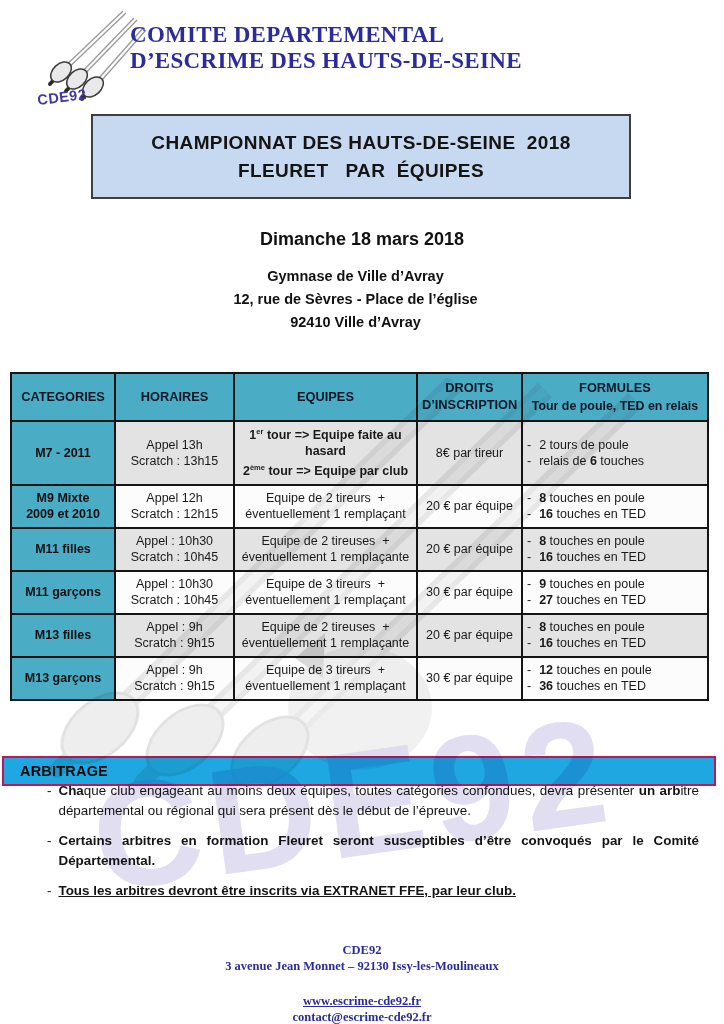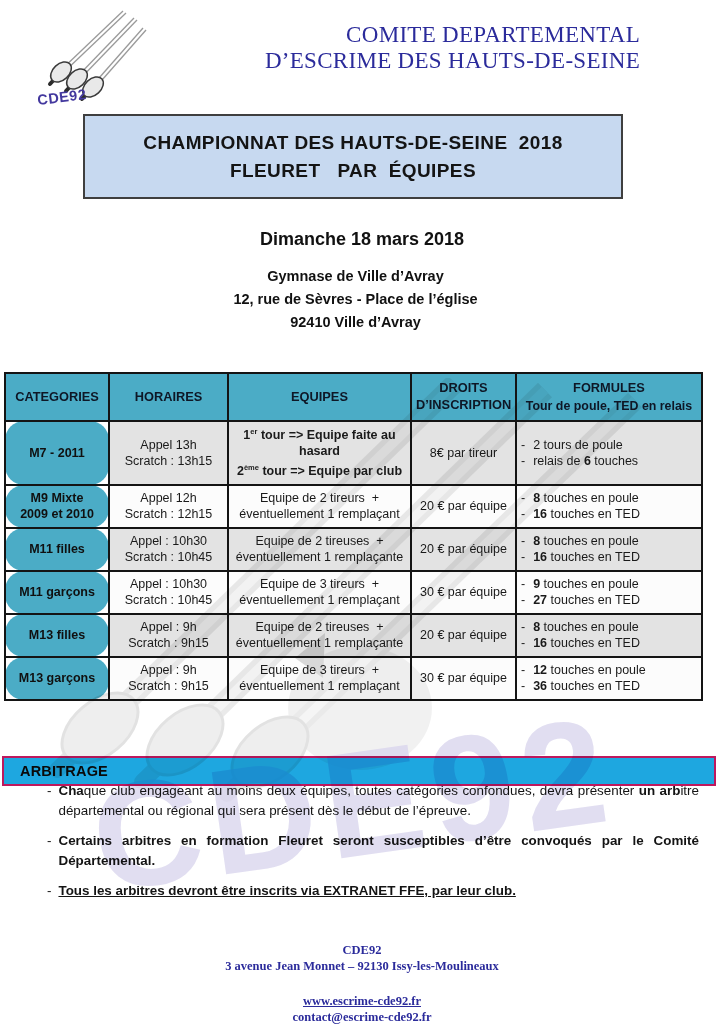--- a/index.html
+++ b/index.html
@@ -4,44 +4,44 @@
 <style>
   html,body{margin:0;padding:0;background:#888;}
   .page{
     position:relative;width:724px;height:1024px;margin:0 auto;background:#ffffff;
     overflow:hidden;font-family:"Liberation Sans","DejaVu Sans",sans-serif;color:#1a1a1a;
   }
   
   .logo{position:absolute;left:30px;top:8px;width:118px;height:102px;}
   
   .org-header{
-    position:absolute;left:130px;top:22px;width:510px;text-align:right;
-    font-family:"Liberation Serif","DejaVu Serif",serif;font-weight:normal;
+    position:absolute;left:130px;top:22px;width:510px;text-align:left;
+    font-family:"Liberation Serif","DejaVu Serif",serif;font-weight:bold;
     font-size:23px;line-height:26px;color:#2b2b9b;letter-spacing:.3px;
   }
   
   .title-box{
-    position:absolute;left:83px;top:114px;width:540px;height:85px;box-sizing:border-box;
+    position:absolute;left:91px;top:114px;width:540px;height:85px;box-sizing:border-box;
     background:#c7d9f0;border:2px solid #3f3f3f;display:flex;flex-direction:column;
     justify-content:center;align-items:center;text-align:center;
     font-weight:bold;font-size:19px;line-height:28px;color:#141414;letter-spacing:.4px;
   }
   
   .date-line{position:absolute;left:0;right:0;top:229px;text-align:center;
     font-weight:bold;font-size:18px;color:#111;}
   .venue{position:absolute;left:0;right:13px;top:265px;text-align:center;
     font-weight:bold;font-size:14.5px;line-height:23px;color:#111;}
   
-  table.sched{position:absolute;left:4px;top:372px;width:697px;border-collapse:collapse;table-layout:fixed;}
+  table.sched{position:absolute;left:10px;top:372px;width:697px;border-collapse:collapse;table-layout:fixed;}
   table.sched td,table.sched th{border:2px solid #141414;padding:2px 4px;vertical-align:middle;
     text-align:center;font-size:12.5px;line-height:1.3;}
   tr.hdr{height:48px;}
   tr.hdr th{background:#4bacc6;font-weight:bold;color:#0e1726;font-size:12.8px;white-space:pre-line;}
   .hdr-sub{display:block;font-weight:bold;font-size:12.4px;margin-top:1px;}
-  td.cat{background:#4bacc6;font-weight:bold;color:#101010;white-space:pre-line;border-radius:19px;}
+  td.cat{background:#4bacc6;font-weight:bold;color:#101010;white-space:pre-line;}
   tr.r0{height:50px;} tr.r1,tr.r2,tr.r3,tr.r4,tr.r5{height:43px;}
   tr.gray td.data{background:#e3e3e3;}
   tr.white td.data{background:#fcfcfc;}
   td.ws{white-space:pre-line;}
   td.eq-special{text-align:left;padding-left:7px;font-weight:bold;font-size:10.6px;}
   .eq-line{margin:3px 0;}
   sup{font-size:7.5px;vertical-align:super;line-height:0;}
   td.formules{text-align:left;padding-left:15px;padding-right:2px;}
   .f-line{display:flex;gap:8px;align-items:baseline;}
   .f-dash{flex:0 0 auto;}

